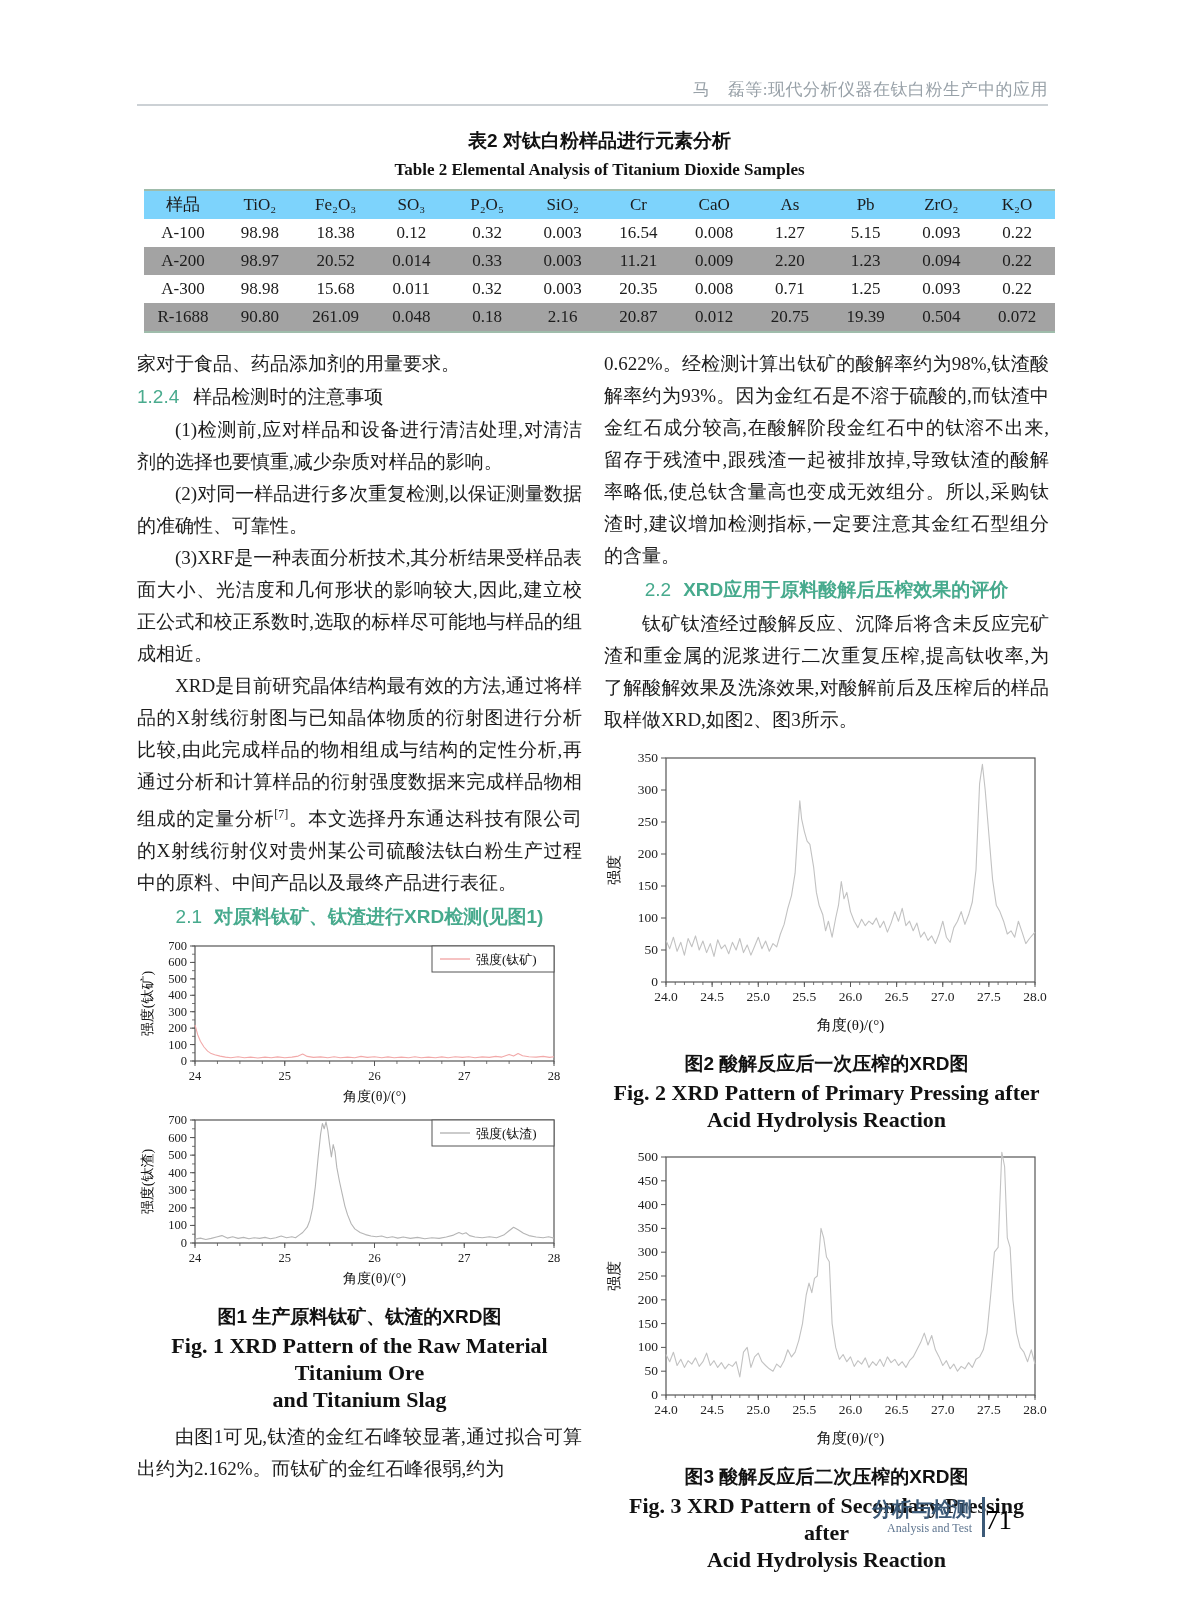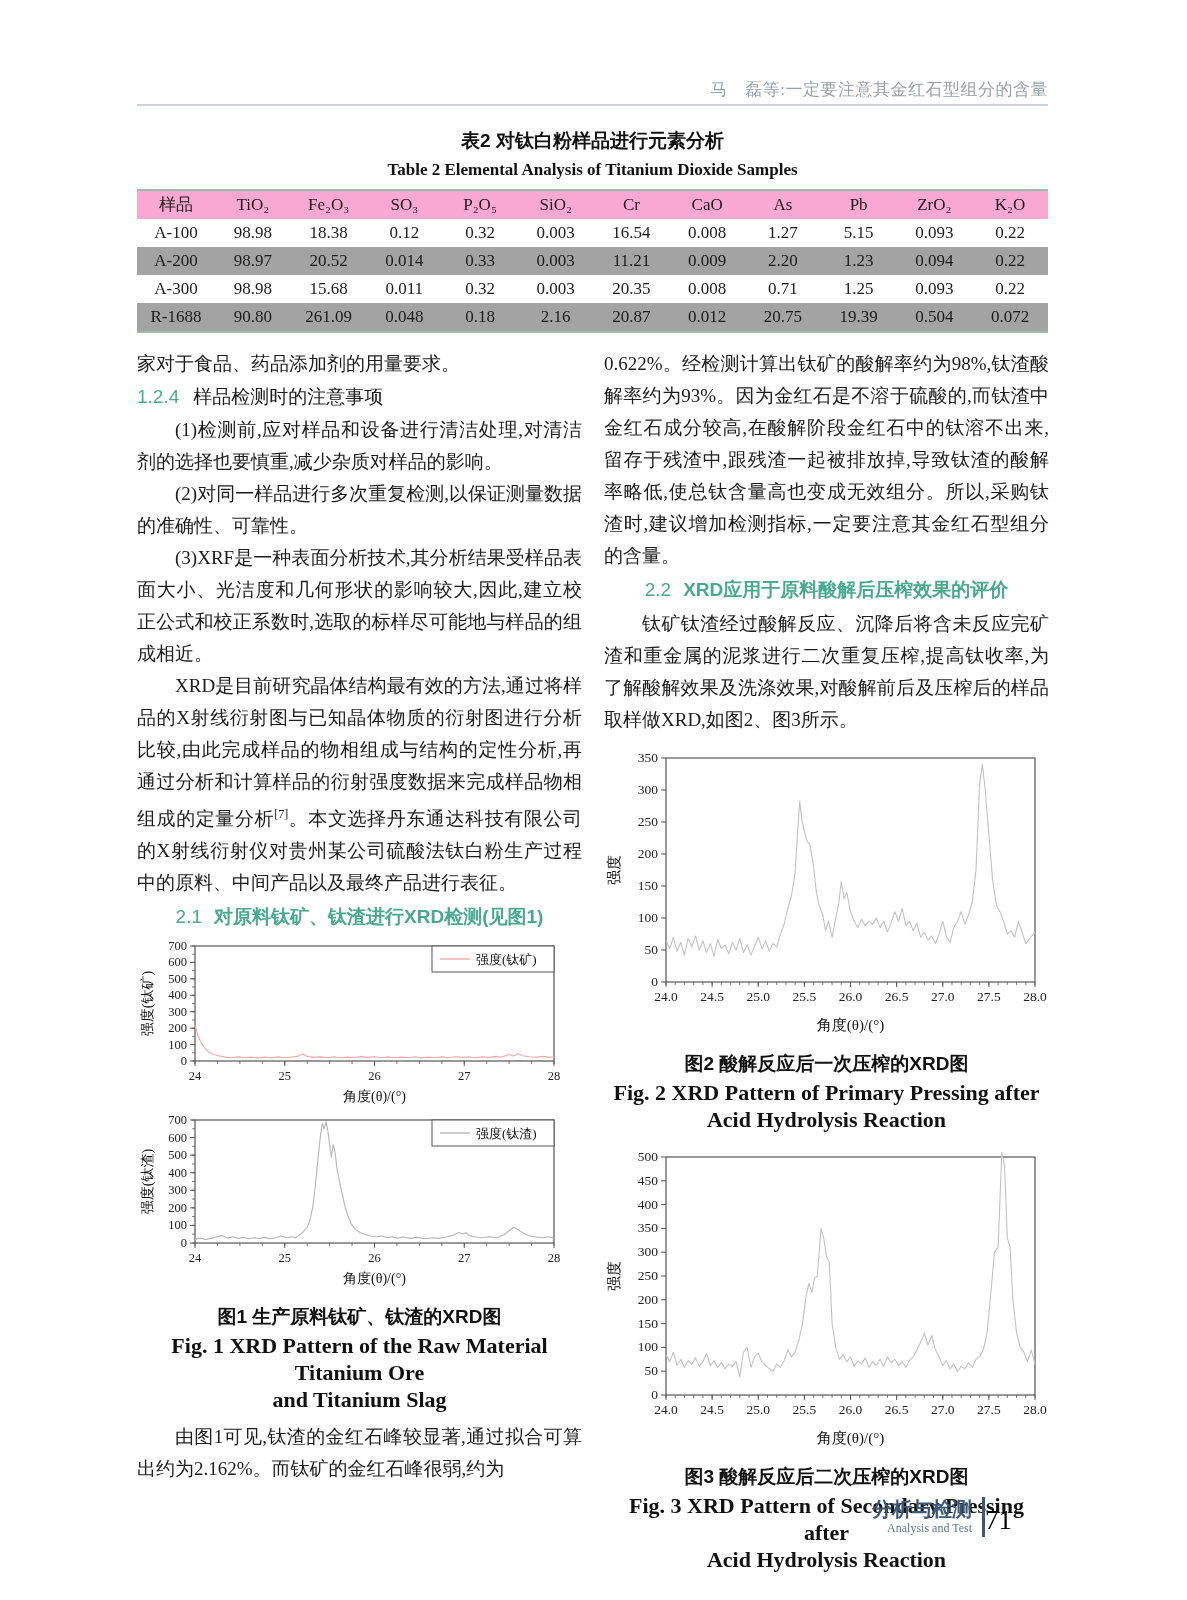--- a/index.html
+++ b/index.html
@@ -4,29 +4,29 @@
 <style>
   html,body{margin:0;padding:0;background:#ffffff;}
   .page{position:relative;width:1187px;height:1600px;background:#fff;overflow:hidden;
         font-family:"Liberation Serif","DejaVu Serif",serif;color:#1c1c1c;}
   
   .running-head{position:absolute;top:78px;left:137px;width:911px;text-align:right;
 and        font-family:"Liberation Sans","DejaVu Sans",sans-serif;
         font-size:17px;color:#98a1a8;letter-spacing:.5px;}
   .head-rule{position:absolute;top:104px;left:137px;width:911px;height:2px;background:#ccd1d5;}
   
-  .table-block{position:absolute;top:128px;left:137px;width:911px;}
+  .table-block{position:absolute;top:128px;left:144px;width:911px;}
   .tbl-title-zh{text-align:center;font-family:"Liberation Sans","DejaVu Sans",sans-serif;
         font-weight:bold;font-size:19px;color:#111;}
   .tbl-title-en{text-align:center;font-weight:bold;font-size:17px;margin-top:6px;color:#111;}
   table.elements{width:100%;border-collapse:collapse;table-layout:fixed;margin-top:9px;
         font-size:17px;border-top:2px solid #9fbcab;border-bottom:2px solid #9fbcab;}
   table.elements th,table.elements td{height:28px;text-align:center;font-weight:normal;
         padding:0;line-height:28px;white-space:nowrap;}
-  table.elements thead tr{background:#f9a8d4;border-radius:9px;}
+  table.elements thead tr{background:#7dd3fc;border-radius:9px;}
   table.elements tr.green{background:#a3a3a3;}
   
   .col{position:absolute;top:348px;width:445px;font-size:19px;line-height:32px;text-align:justify;}
   .col.left{left:137px;}
   .col.right{left:604px;}
   .col p{margin:0;text-indent:2em;}
   .col p.noindent{text-indent:0;}
   .h124{margin:1px 0;}
   .hnum-teal{color:#4aab8e;font-family:"Liberation Sans","DejaVu Sans",sans-serif;margin-right:14px;}
   .h-sec1{margin:10px 0 6px 0;font-family:"Liberation Sans","DejaVu Sans",sans-serif;
@@ -48,21 +48,21 @@
         font-size:20px;line-height:22px;color:#3c5a78;}
   .f-en{font-size:12px;color:#5f7690;line-height:16px;}
   .f-bar{width:3px;height:40px;background:#3c5a78;}
   .f-num{font-size:27px;color:#000000;padding-top:6px;}
 </style>
 </head>
 <body>
 
 <div class="page">
 
-  <div class="running-head">马　磊等:一定要注意其金红石型组分的含量</div>
+  <div class="running-head">马　磊等:现代分析仪器在钛白粉生产中的应用</div>
   <div class="head-rule"></div>
 
   <div class="table-block">
     <div class="tbl-title-zh">表2  对钛白粉样品进行元素分析</div>
     <div class="tbl-title-en">Table 2    Elemental Analysis of Titanium Dioxide Samples</div>
     <table class="elements">
         <thead>
           <tr>
             <th style="width: 78px;">样品</th>
             <th>TiO₂</th>

